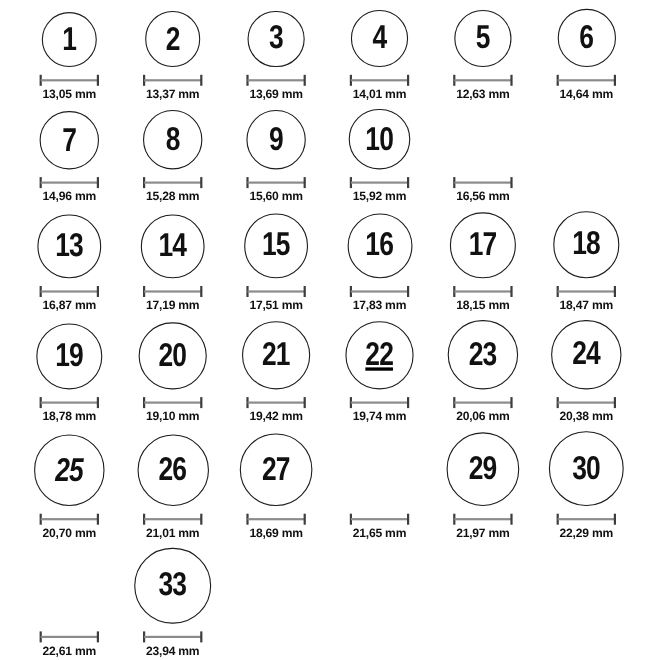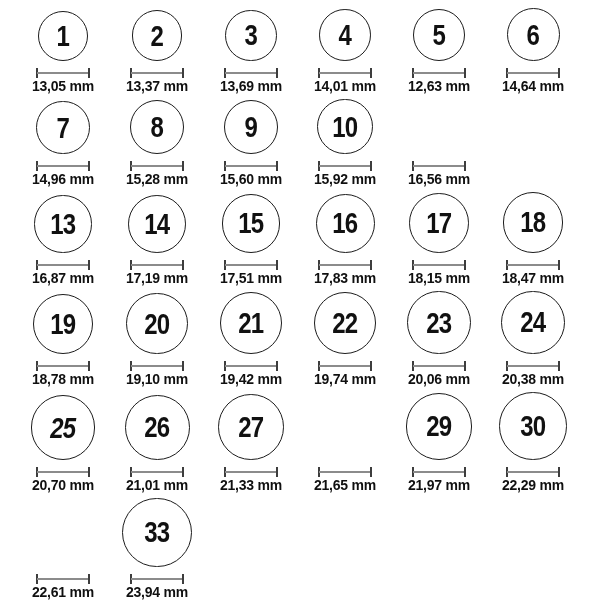--- a/index.html
+++ b/index.html
@@ -67,21 +67,21 @@
     top: 0;
     width: 2px;
     height: 10px;
     background: #3d3d3d;
   }
   .measure .tick.left  { left: 0; }
   .measure .tick.right { right: 0; }
   .label {
     margin-top: 1px;
     font-weight: bold;
-    font-size: 14px;
+    font-size: 11px;
     line-height: 15px;
     color: #101010;
     white-space: nowrap;
     letter-spacing: -0.2px;
   }
 </style>
 </head>
 <body>
 
 <div id="stage">
@@ -304,21 +304,21 @@
             <span class="num">21</span>
           </div>
           <div class="measure">
             <span class="tick left"></span>
             <span class="bar"></span>
             <span class="tick right"></span>
           </div>
           <div class="label">19,42 mm</div>
         </div>
         <div class="cell">
-          <div class="circle" style="width: 62.6px; height: 62.6px;">
+          <div class="circle" style="width: 62.6px; height: 62.6px; text-decoration: underline;">
             <span class="num">22</span>
           </div>
           <div class="measure">
             <span class="tick left"></span>
             <span class="bar"></span>
             <span class="tick right"></span>
           </div>
           <div class="label">19,74 mm</div>
         </div>
         <div class="cell">
@@ -369,21 +369,21 @@
         </div>
         <div class="cell">
           <div class="circle" style="width: 65.6px; height: 65.6px;">
             <span class="num">27</span>
           </div>
           <div class="measure">
             <span class="tick left"></span>
             <span class="bar"></span>
             <span class="tick right"></span>
           </div>
-          <div class="label">21,33 mm</div>
+          <div class="label">18,69 mm</div>
         </div>
         <div class="cell">
           <div class="measure">
             <span class="tick left"></span>
             <span class="bar"></span>
             <span class="tick right"></span>
           </div>
           <div class="label">21,65 mm</div>
         </div>
         <div class="cell">

